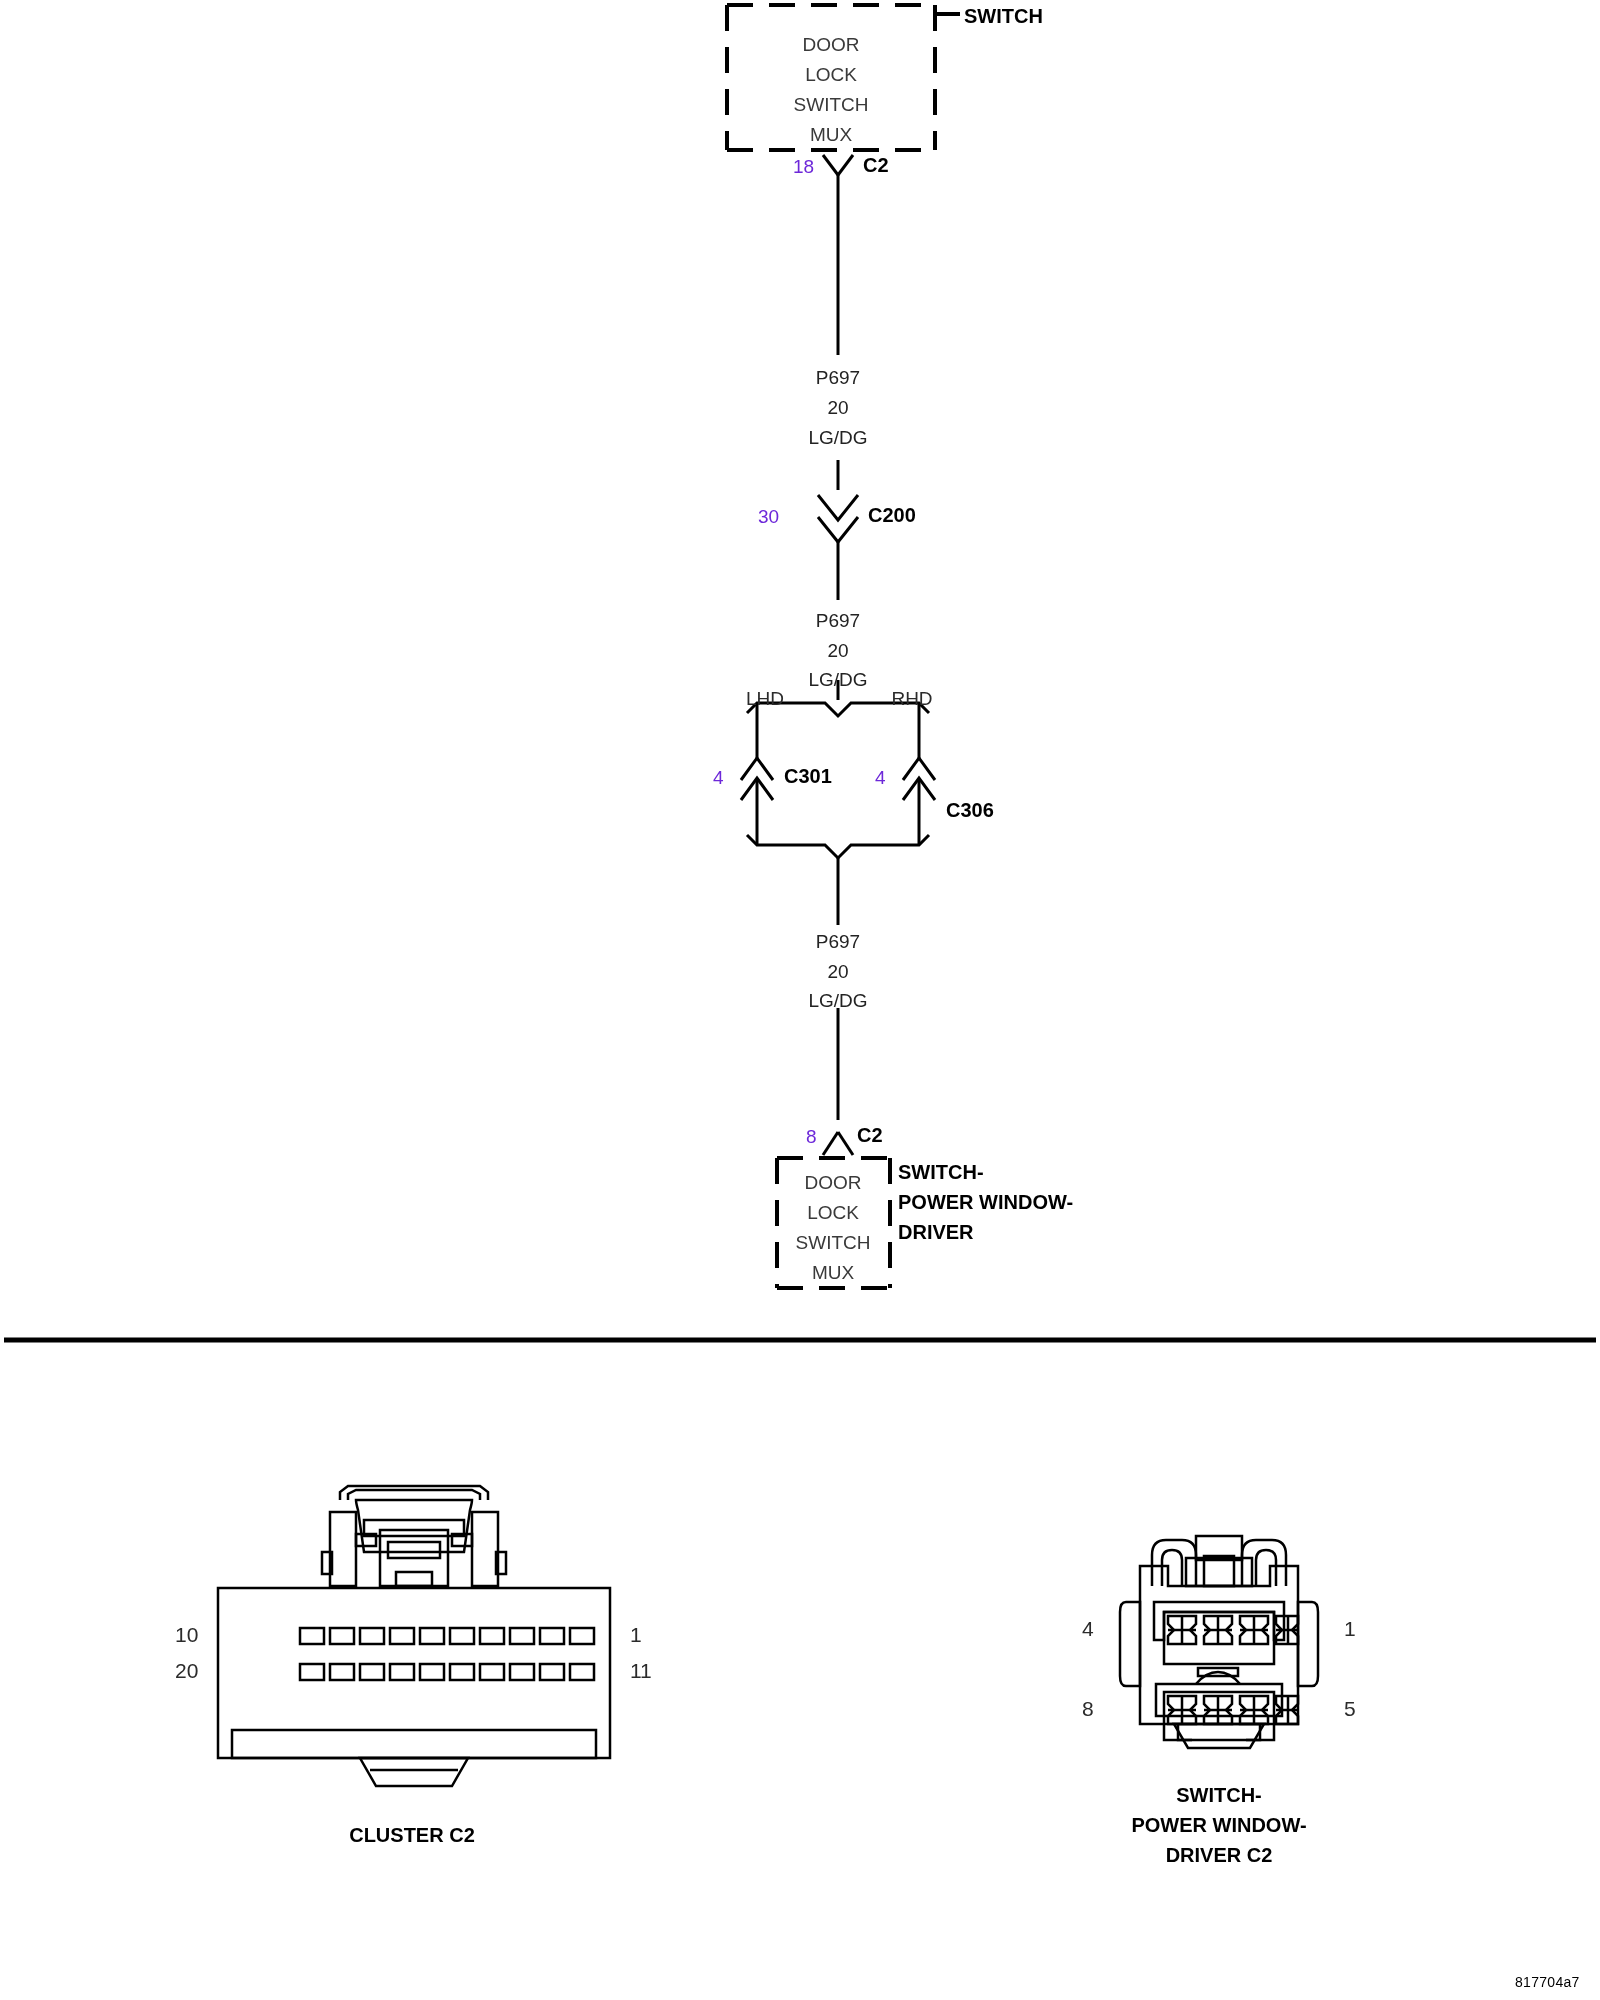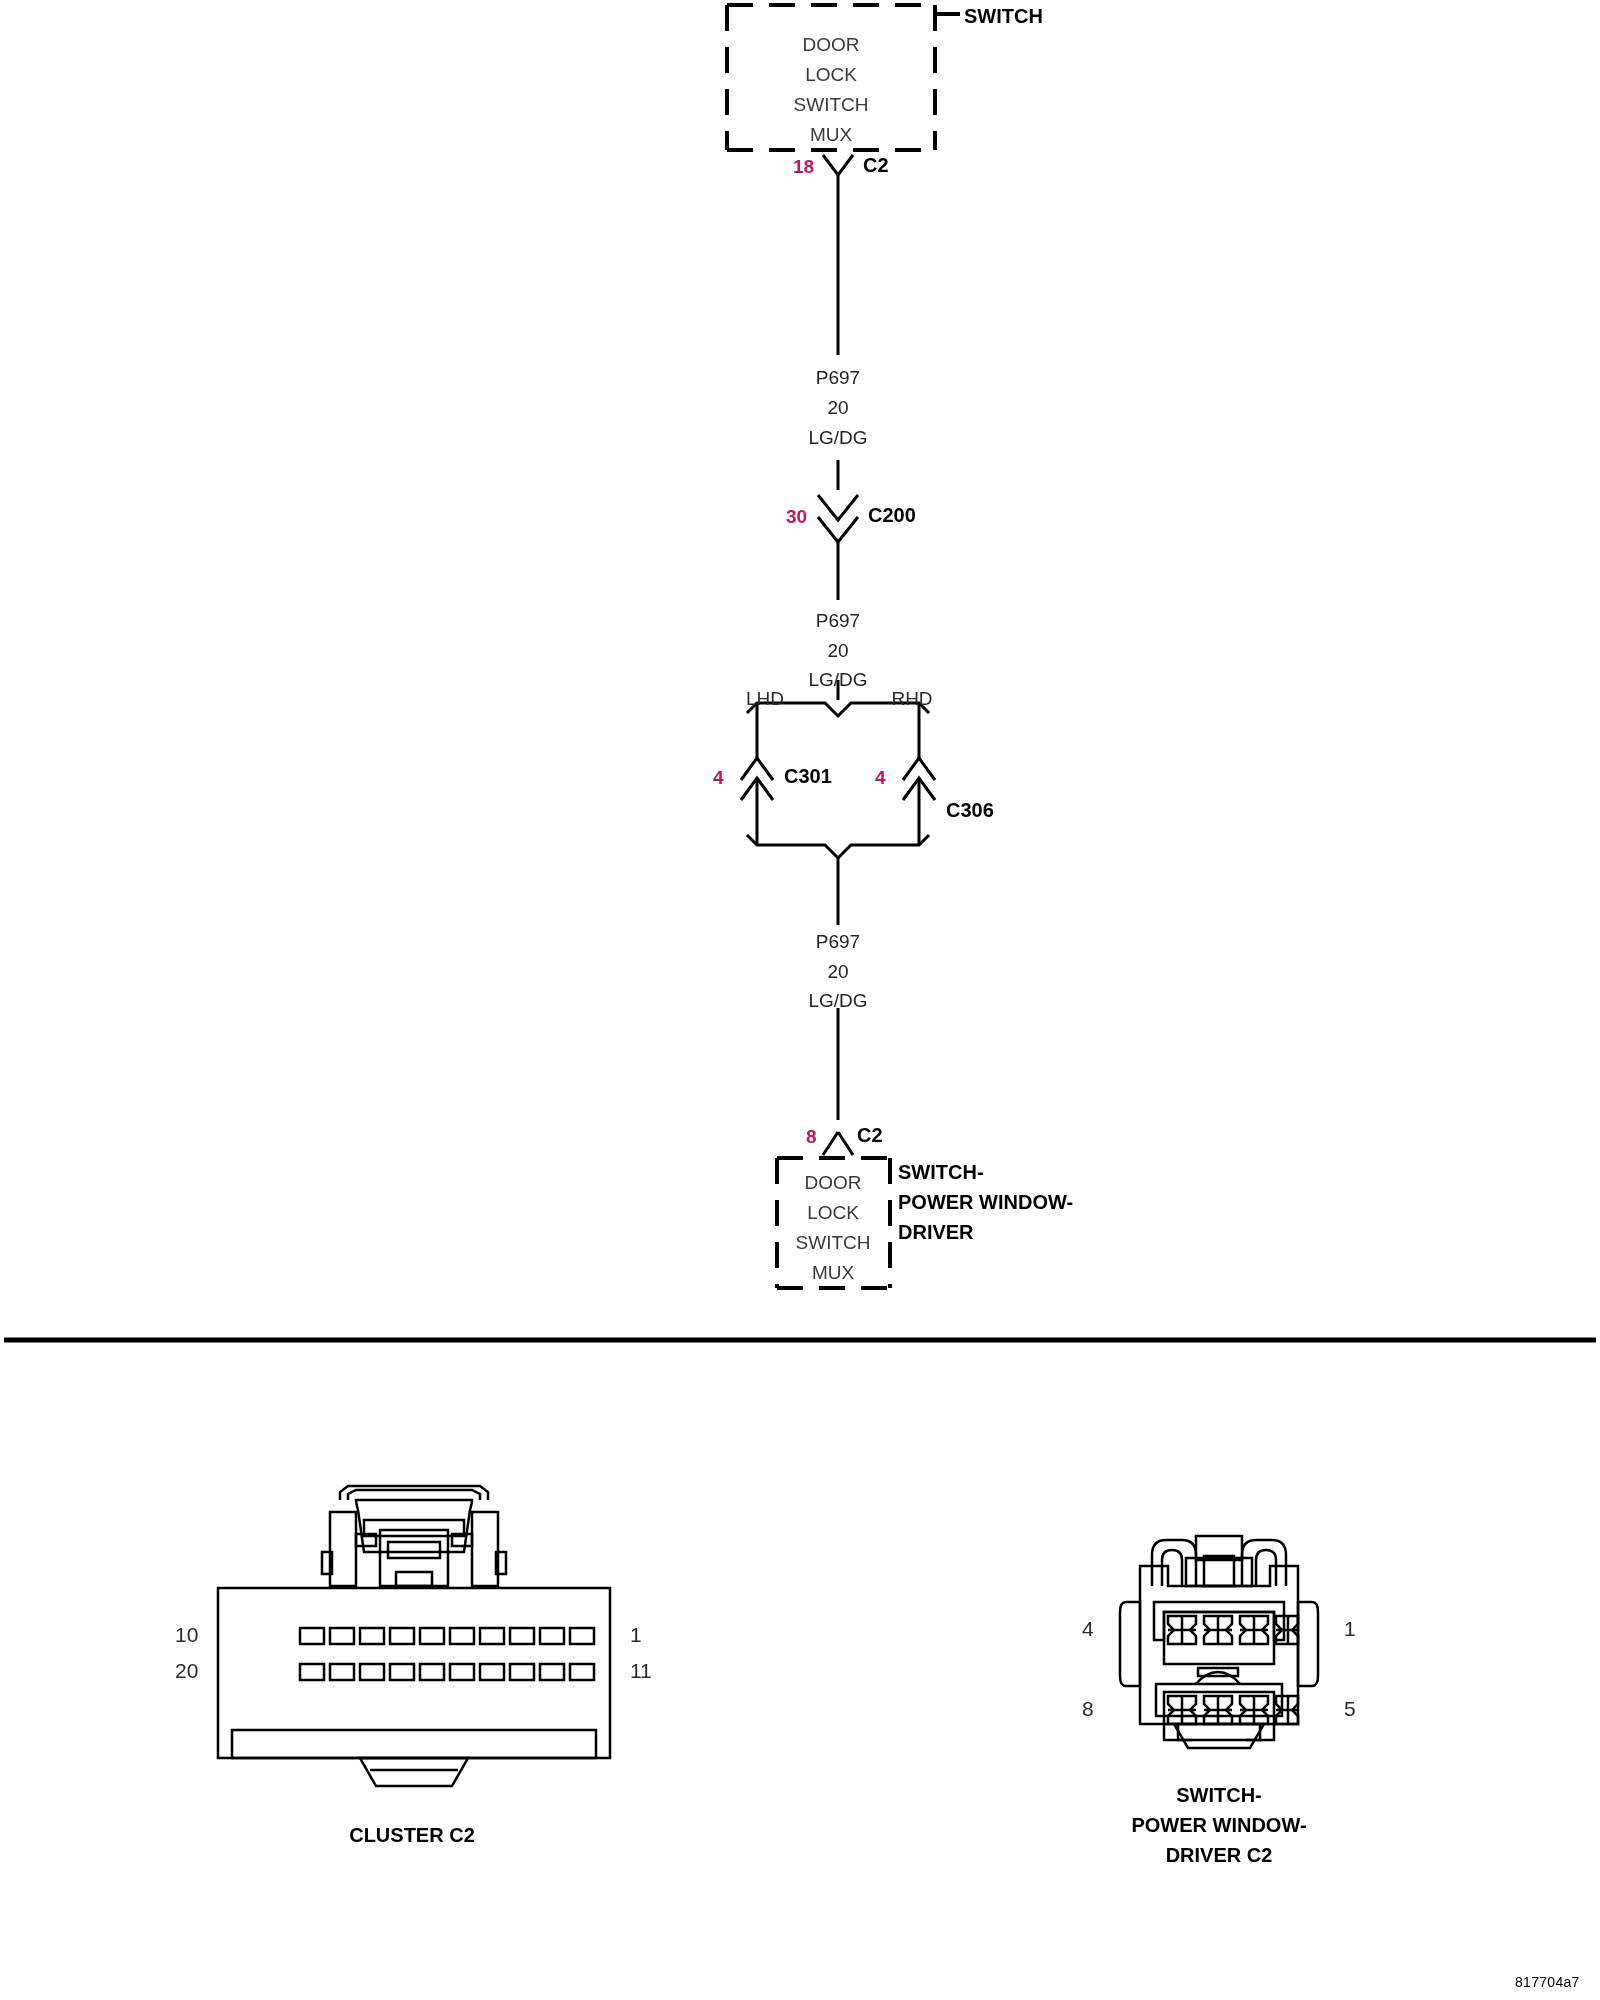--- a/index.html
+++ b/index.html
@@ -39,22 +39,22 @@
     font-weight: 400;
   }
   .lbl-wire {
     font-size: 19px;
     color: #232323;
     font-weight: 400;
     text-align: center;
   }
   .lbl-pin {
     font-size: 19px;
-    color: #be185d;
-    font-weight: 700;
+    color: #6d28d9;
+    font-weight: 400;
   }
   .lbl-conn {
     font-size: 20px;
     font-weight: bold;
     color: #000;
   }
   .lbl-block {
     font-size: 19px;
     color: #3a3a3a;
     font-weight: 400;
@@ -287,21 +287,21 @@
   <div class="txt lbl-block ctr" style="left:831px; top:95px;">SWITCH</div>
   <div class="txt lbl-block ctr" style="left:831px; top:125px;">MUX</div>
 
   <div class="txt lbl-pin" style="left:793px; top:157px;">18</div>
   <div class="txt lbl-conn" style="left:863px; top:155px;">C2</div>
 
   <div class="txt lbl-wire ctr" style="left:838px; top:368px;">P697</div>
   <div class="txt lbl-wire ctr" style="left:838px; top:398px;">20</div>
   <div class="txt lbl-wire ctr" style="left:838px; top:428px;">LG/DG</div>
 
-  <div class="txt lbl-pin" style="left:786px; top:507px;">30</div>
+  <div class="txt lbl-pin" style="left:758px; top:507px;">30</div>
   <div class="txt lbl-conn" style="left:868px; top:505px;">C200</div>
 
   <div class="txt lbl-wire ctr" style="left:838px; top:611px;">P697</div>
   <div class="txt lbl-wire ctr" style="left:838px; top:641px;">20</div>
   <div class="txt lbl-wire ctr" style="left:838px; top:670px;">LG/DG</div>
 
   <div class="txt lbl-thin ctr" style="left:765px; top:689px;">LHD</div>
   <div class="txt lbl-thin ctr" style="left:912px; top:689px;">RHD</div>
 
   <div class="txt lbl-pin" style="left:713px; top:768px;">4</div>

